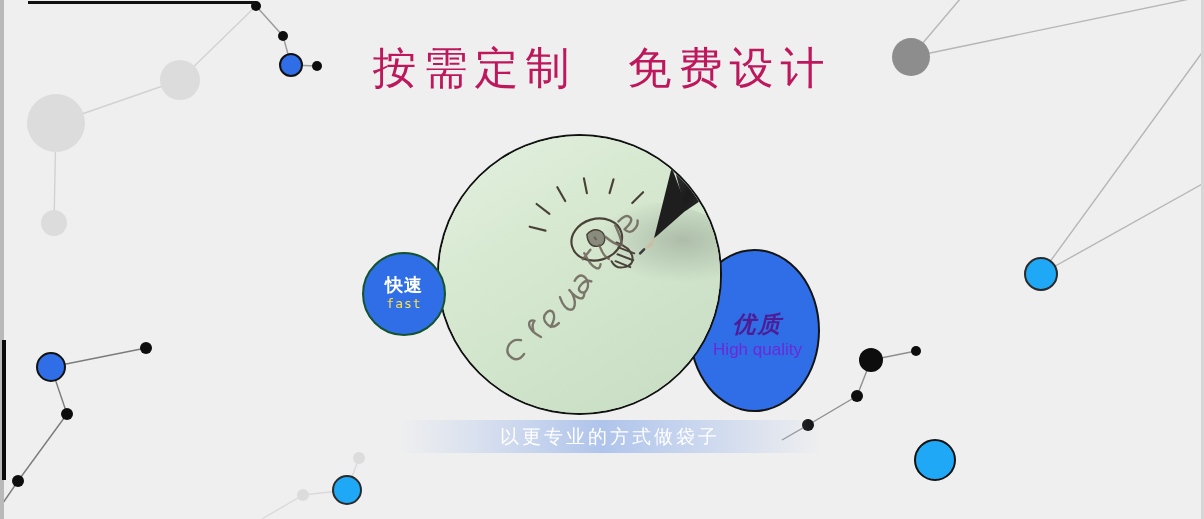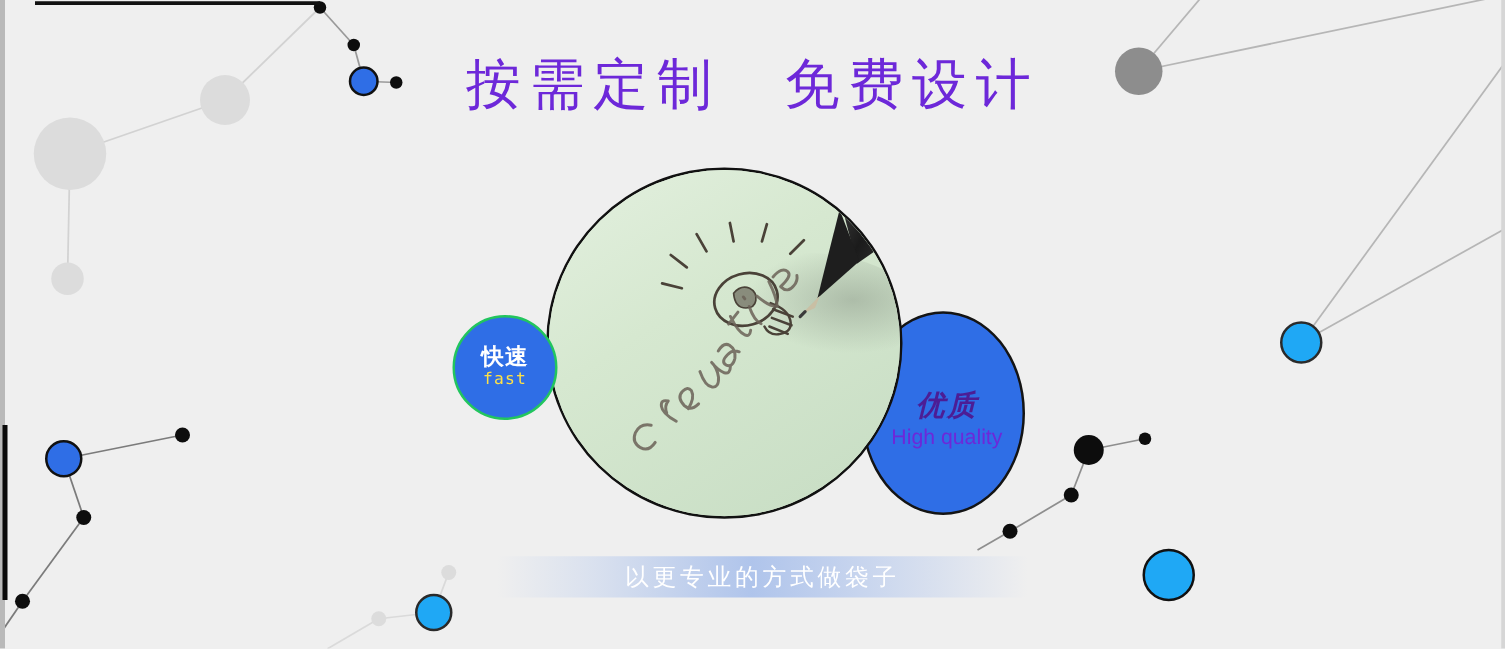--- a/index.html
+++ b/index.html
@@ -26,35 +26,35 @@
   }
   
   .headline {
     position: absolute;
     left: 0;
     top: 44px;
     width: 1204px;
     text-align: center;
     font-size: 44px;
     letter-spacing: 7px;
-    color: #6d28d9;
+    color: #be185d;
     font-weight: 500;
     white-space: pre;
     line-height: 1.1;
   }
   
   .circle-fast {
     position: absolute;
     left: 362px;
     top: 252px;
     width: 84px;
     height: 84px;
     border-radius: 50%;
     background: #2f6ee6;
-    border: 2px solid #22c55e;
+    border: 2px solid #14532d;
     box-sizing: border-box;
     display: flex;
     flex-direction: column;
     align-items: center;
     justify-content: center;
     z-index: 3;
   }
   .circle-fast .cn {
     color: #ffffff;
     font-size: 18px;
@@ -121,21 +121,21 @@
   }
   .photo-inner {
     position: absolute;
     left: 0; top: 0;
     width: 100%; height: 100%;
   }
   
   .subbanner {
     position: absolute;
     left: 398px;
-    top: 445px;
+    top: 420px;
     width: 424px;
     height: 33px;
     background: linear-gradient(to right,
       rgba(178,199,238,0) 0%,
       rgba(178,199,238,0.35) 18%,
       rgba(172,194,235,0.95) 48%,
       rgba(180,200,238,0.6) 72%,
       rgba(190,208,240,0) 100%);
     z-index: 5;
     display: flex;

